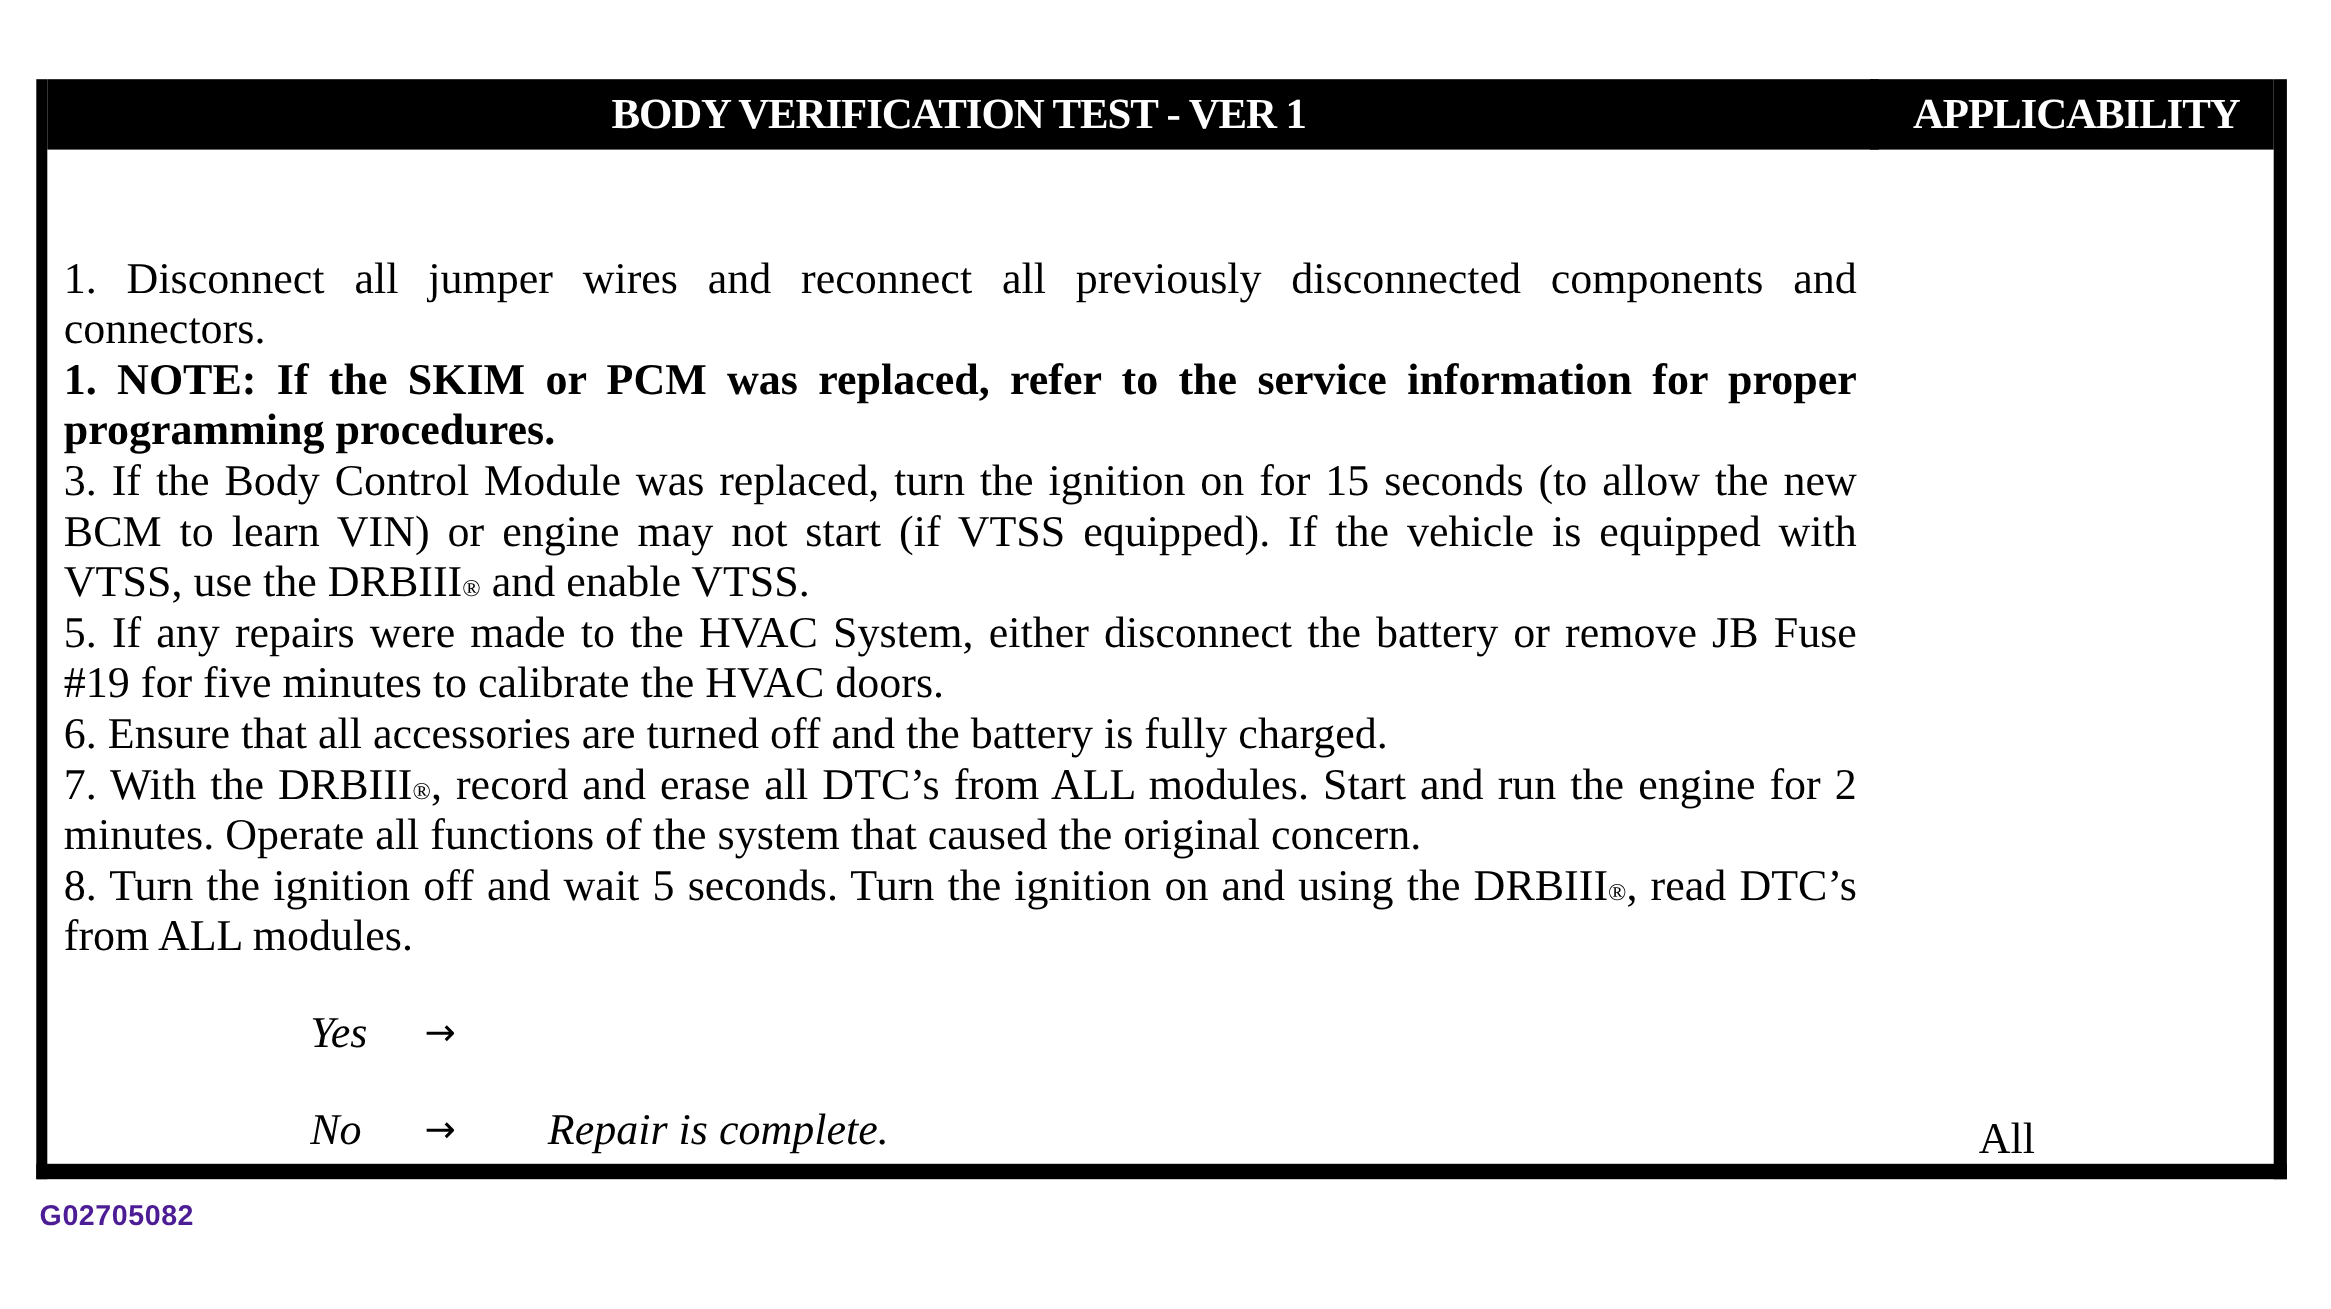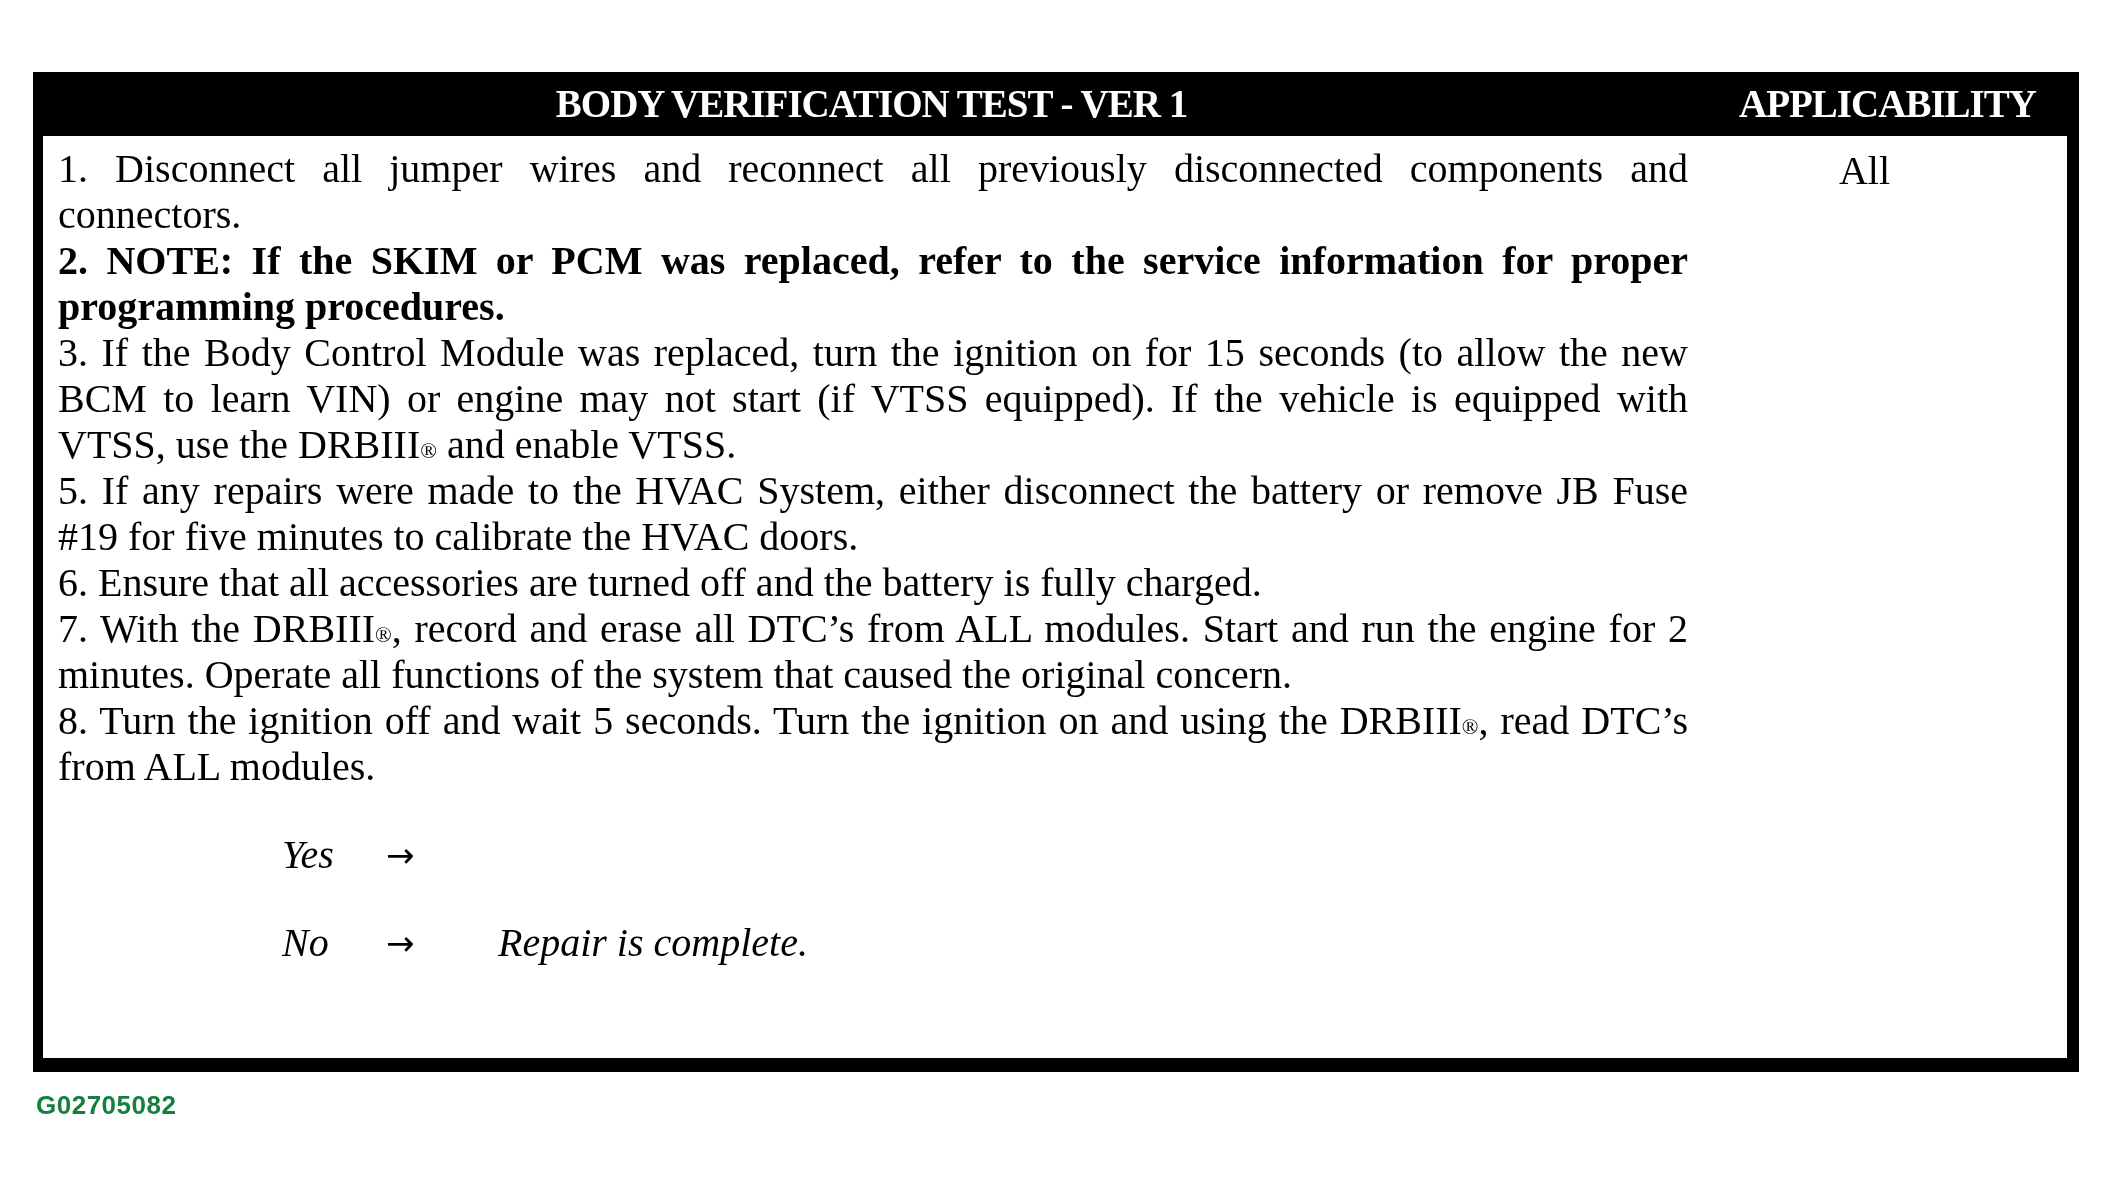--- a/index.html
+++ b/index.html
@@ -51,23 +51,22 @@
   .thead .h-right {
     flex: 1;
     text-align: center;
     line-height: 64px;
     white-space: nowrap;
   }
 
   
   .tbody {
     display: flex;
-    align-items: flex-start;
+    align-items: flex-end;
     min-height: 922px;
-    gap: 40px;
   }
   .cell-steps {
     width: 1657px;
     box-sizing: border-box;
     padding: 10px 12px 8px 15px;
     font-size: 40px;
     line-height: 46px;
   }
   .col-divider {
     width: 8px;
@@ -111,41 +110,41 @@
 
   
   .figure-id {
     position: absolute;
     left: 36px;
     top: 1090px;
     font-family: "Liberation Sans", "DejaVu Sans", sans-serif;
     font-weight: bold;
     font-size: 26px;
     letter-spacing: 0.5px;
-    color: #15803d;
+    color: #4c1d95;
   }
 </style>
 </head>
 <body>
 
 <div id="page">
 
   <div class="ver-table">
 
     <div class="thead">
       <div class="h-left">BODY VERIFICATION TEST - VER 1</div>
       <div class="h-mid"></div>
       <div class="h-right">APPLICABILITY</div>
     </div>
 
     <div class="tbody">
 
       <div class="cell-steps">
         <p class="step">1. Disconnect all jumper wires and reconnect all previously disconnected components and connectors.</p>
-        <p class="step bold">2. NOTE: If the SKIM or PCM was replaced, refer to the service information for proper programming procedures.</p>
+        <p class="step bold">1. NOTE: If the SKIM or PCM was replaced, refer to the service information for proper programming procedures.</p>
         <p class="step">3. If the Body Control Module was replaced, turn the ignition on for 15 seconds (to allow the new BCM to learn VIN) or engine may not start (if VTSS equipped). If the vehicle is equipped with VTSS, use the DRBIII<sup class="reg">®</sup> and enable VTSS.</p>
         <p class="step">5. If any repairs were made to the HVAC System, either disconnect the battery or remove JB Fuse #19 for five minutes to calibrate the HVAC doors.</p>
         <p class="step">6. Ensure that all accessories are turned off and the battery is fully charged.</p>
         <p class="step">7. With the DRBIII<sup class="reg">®</sup>, record and erase all DTC’s from ALL modules. Start and run the engine for 2 minutes. Operate all functions of the system that caused the original concern.</p>
         <p class="step">8. Turn the ignition off and wait 5 seconds. Turn the ignition on and using the DRBIII<sup class="reg">®</sup>, read DTC’s from ALL modules.</p>
 
         <div class="answer">
           <span class="lbl">Yes</span>
           <span class="arr">→</span>
         </div>

